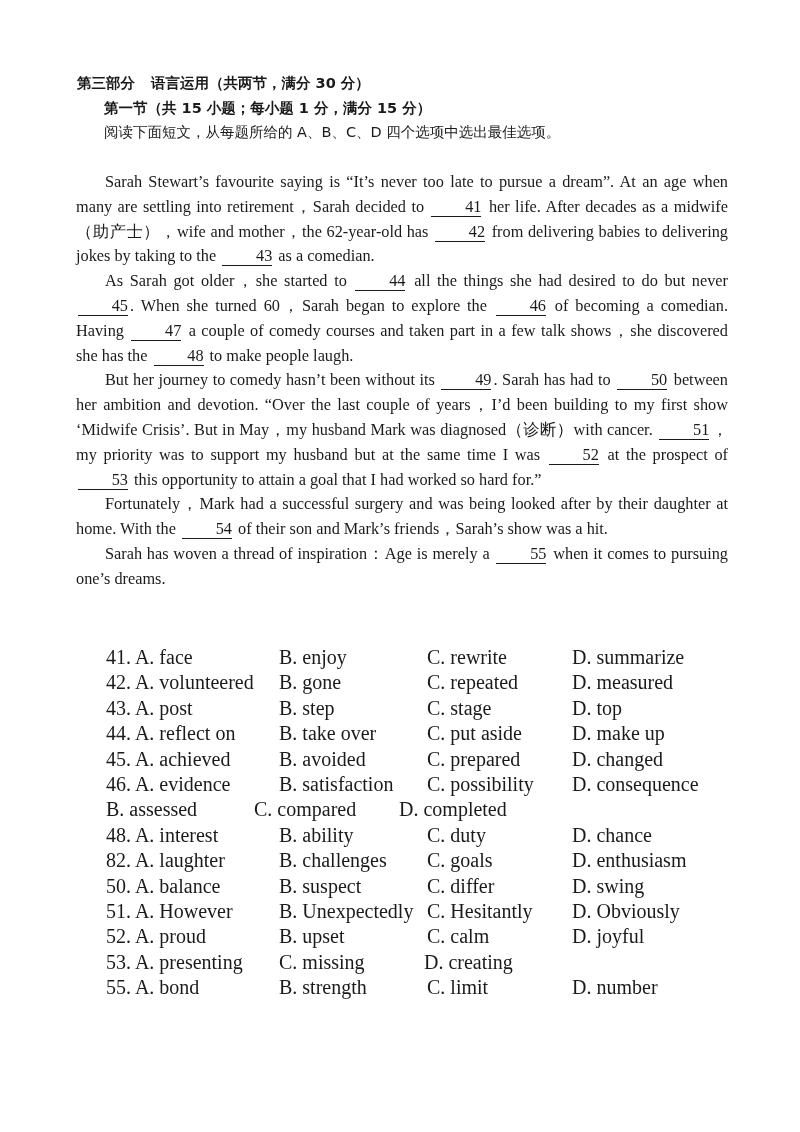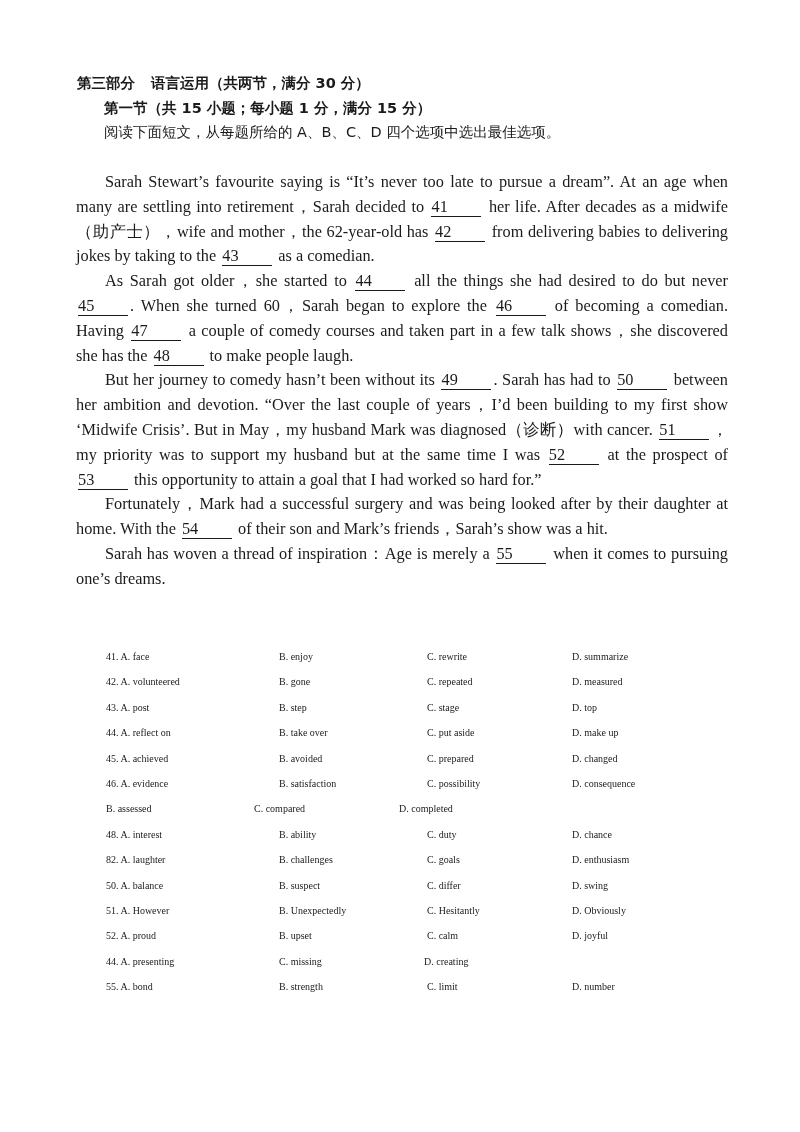--- a/index.html
+++ b/index.html
@@ -14,26 +14,26 @@
   .part { left: 77px; top: 74px; }
   .part .gap { display: inline-block; width: 16px; }
   .sect { left: 104px; top: 99px; }
   .instr { left: 104px; top: 123px; font-weight: normal; }
   .passage {
     position: absolute; left: 76px; top: 170px; width: 652px;
     font-size: 16.3px; line-height: 24.8px; text-align: justify;
   }
   .passage p { margin: 0; text-indent: 29px; }
   .blank {
-    display: inline-block; min-width: 50px; text-align: left;
+    display: inline-block; min-width: 50px; text-align: right;
     border-bottom: 1px solid #1a1a1a; line-height: 19px; margin: 0 2px;
     text-indent: 0;
   }
   .options { position: absolute; left: 106px; top: 646px; width: 620px; }
-  .opt-row { display: flex; height: 25.4px; font-size: 10px; line-height: 22px; }
+  .opt-row { display: flex; height: 25.4px; font-size: 20px; line-height: 22px; }
   .opt-row span { white-space: nowrap; }
   .c0 { width: 173px; }
   .c1 { width: 148px; }
   .c2 { width: 145px; }
   .c3 { width: 150px; }
 </style>
 </head>
 <body>
 
 <div class="page">
@@ -155,21 +155,21 @@
         <span class="c2">C. Hesitantly</span>
         <span class="c3">D. Obviously</span>
       </div>
       <div class="opt-row">
         <span class="c0">52. A. proud</span>
         <span class="c1">B. upset</span>
         <span class="c2">C. calm</span>
         <span class="c3">D. joyful</span>
       </div>
       <div class="opt-row">
-        <span class="c0">44. A. presenting</span>
+        <span class="c0">53. A. presenting</span>
         <span class="c2">C. missing</span>
         <span class="c3">D. creating</span>
       </div>
       <div class="opt-row">
         <span class="c0">55. A. bond</span>
         <span class="c1">B. strength</span>
         <span class="c2">C. limit</span>
         <span class="c3">D. number</span>
       </div>
     </div>

